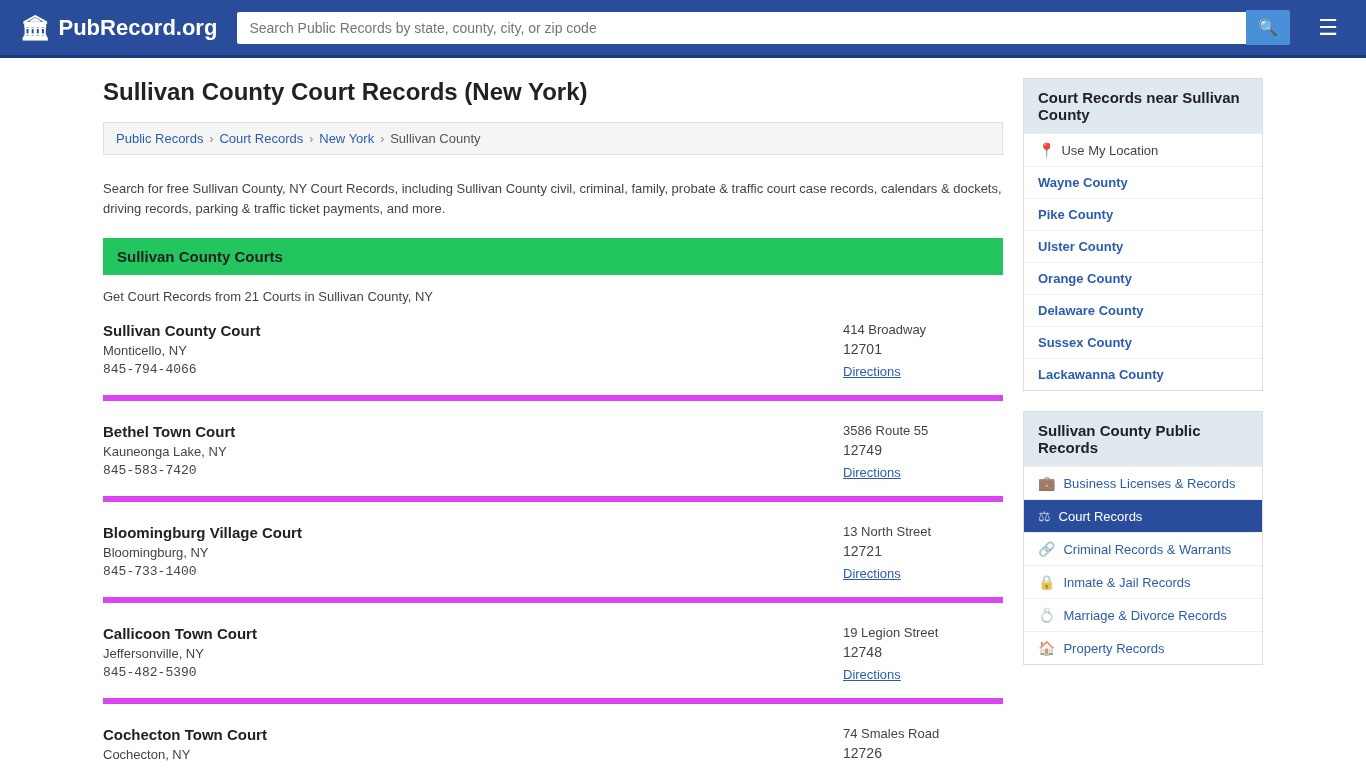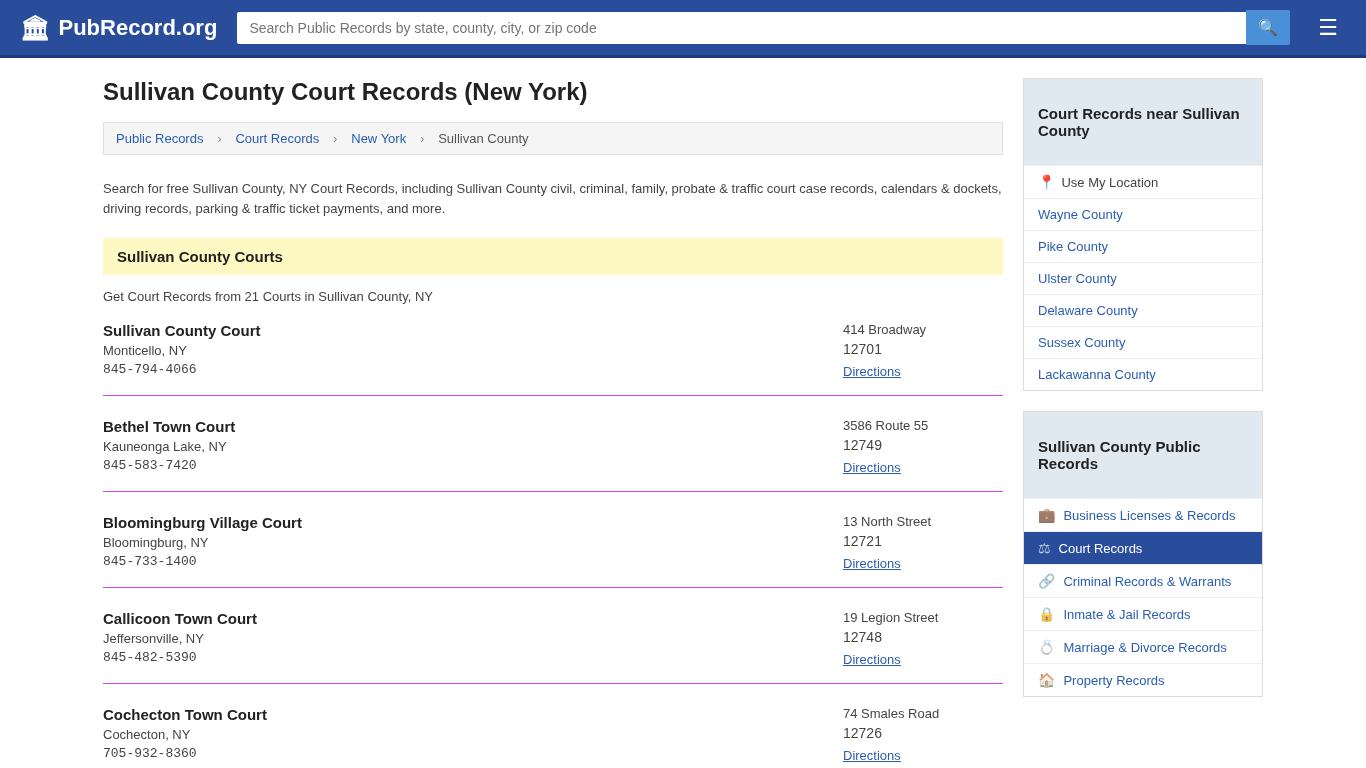--- a/index.html
+++ b/index.html
@@ -77,58 +77,58 @@
       margin-bottom: 16px;
     }
     .breadcrumb {
       background: #f5f5f5;
       border: 1px solid #e0e0e0;
       padding: 8px 12px;
       font-size: 13px;
       margin-bottom: 14px;
       display: flex;
       align-items: flex-end;
-      gap: 14px;
+      gap: 6px;
       flex-wrap: wrap;
     }
     .breadcrumb a {
       color: #2a5db0;
       text-decoration: none;
     }
     .breadcrumb-sep { color: #888; font-size: 12px; }
     .breadcrumb-current { color: #555; }
 
     .description {
       font-size: 13px;
       color: #444;
       line-height: 1.5;
       margin-bottom: 20px;
       margin-top: 24px;
     }
 
     .section-header {
-      background: #fef9c3;
+      background: #22c55e;
       padding: 10px 14px;
       font-size: 15px;
       font-weight: bold;
       color: #222;
       margin-bottom: 14px;
     }
 
     .courts-count {
       font-size: 13px;
       color: #444;
       margin-bottom: 18px;
     }
 
     .court-entry {
       margin-bottom: 22px;
       display: flex;
       justify-content: space-between;
-      border-bottom: 1px solid #d946ef;
+      border-bottom: 6px solid #d946ef;
       padding-bottom: 16px;
     }
     .court-entry:last-child { border-bottom: none; }
     .court-left {}
     .court-name {
       font-size: 15px;
       font-weight: bold;
       color: #222;
       margin-bottom: 4px;
     }
@@ -176,38 +176,39 @@
       font-weight: bold;
       color: #222;
       margin-bottom: 0;
     }
     .sidebar-section {
       border: 1px solid #ddd;
       margin-bottom: 20px;
     }
     .sidebar-section-title {
       background: #e0e8f0;
-      padding: 26px 14px;
+      padding: 10px 14px;
       font-size: 15px;
       font-weight: bold;
       color: #222;
     }
     .sidebar-list {
       list-style: none;
       padding: 0;
       margin: 0;
     }
     .sidebar-list li {
       padding: 8px 14px;
       border-top: 1px solid #eee;
       font-size: 13px;
     }
     .sidebar-list li a {
       color: #2a5db0;
       text-decoration: none;
+      font-weight: bold;
     }
     .sidebar-list li.use-location {
       display: flex;
       align-items: center;
       gap: 6px;
       color: #444;
     }
     .location-pin { color: #555; font-size: 14px; }
 
     
@@ -353,20 +354,21 @@
       <div class="sidebar-section-title">Court Records near Sullivan County</div>
       <ul class="sidebar-list">
         <li class="use-location">
           <span class="location-pin">📍</span>
           <span>Use My Location</span>
         </li>
         <div id="nearby-counties-list">
             <li><a href="#">Wayne County</a></li>
             <li><a href="#">Pike County</a></li>
             <li><a href="#">Ulster County</a></li>
+            <li><a href="#">Orange County</a></li>
             <li><a href="#">Delaware County</a></li>
             <li><a href="#">Sussex County</a></li>
             <li><a href="#">Lackawanna County</a></li>
           </div>
       </ul>
     </div>
 
     <div class="sidebar-section">
       <div class="sidebar-section-title">Sullivan County Public Records</div>
       <ul class="sidebar-pub-list" id="pub-records-list">

